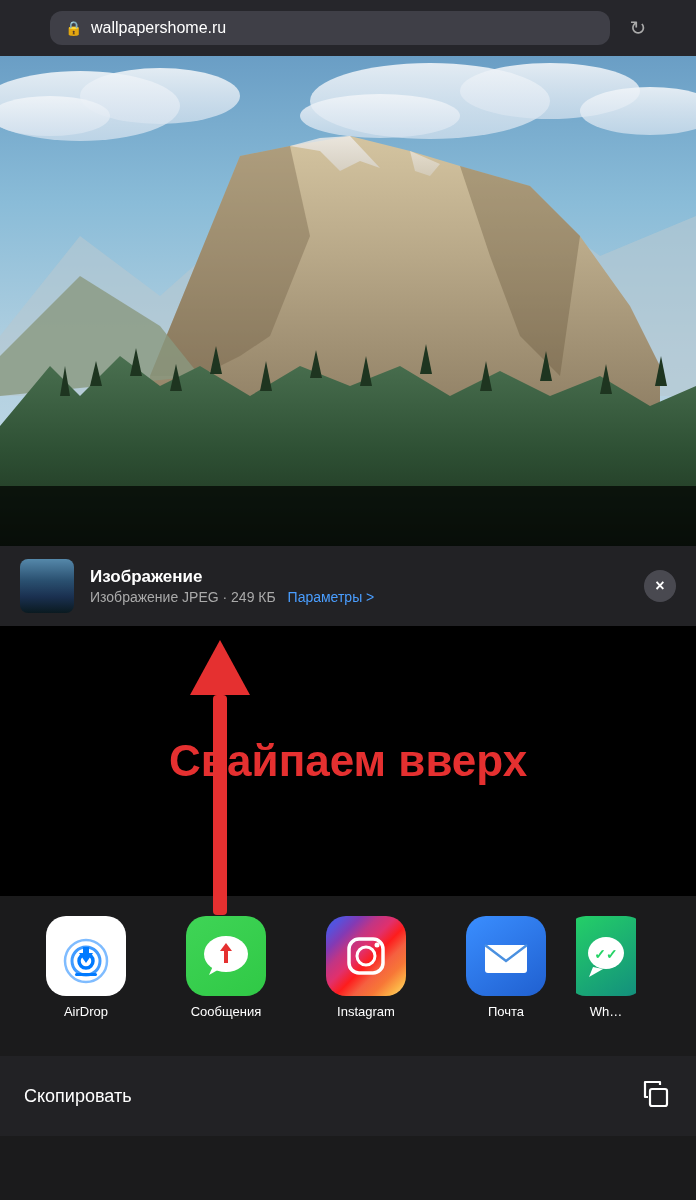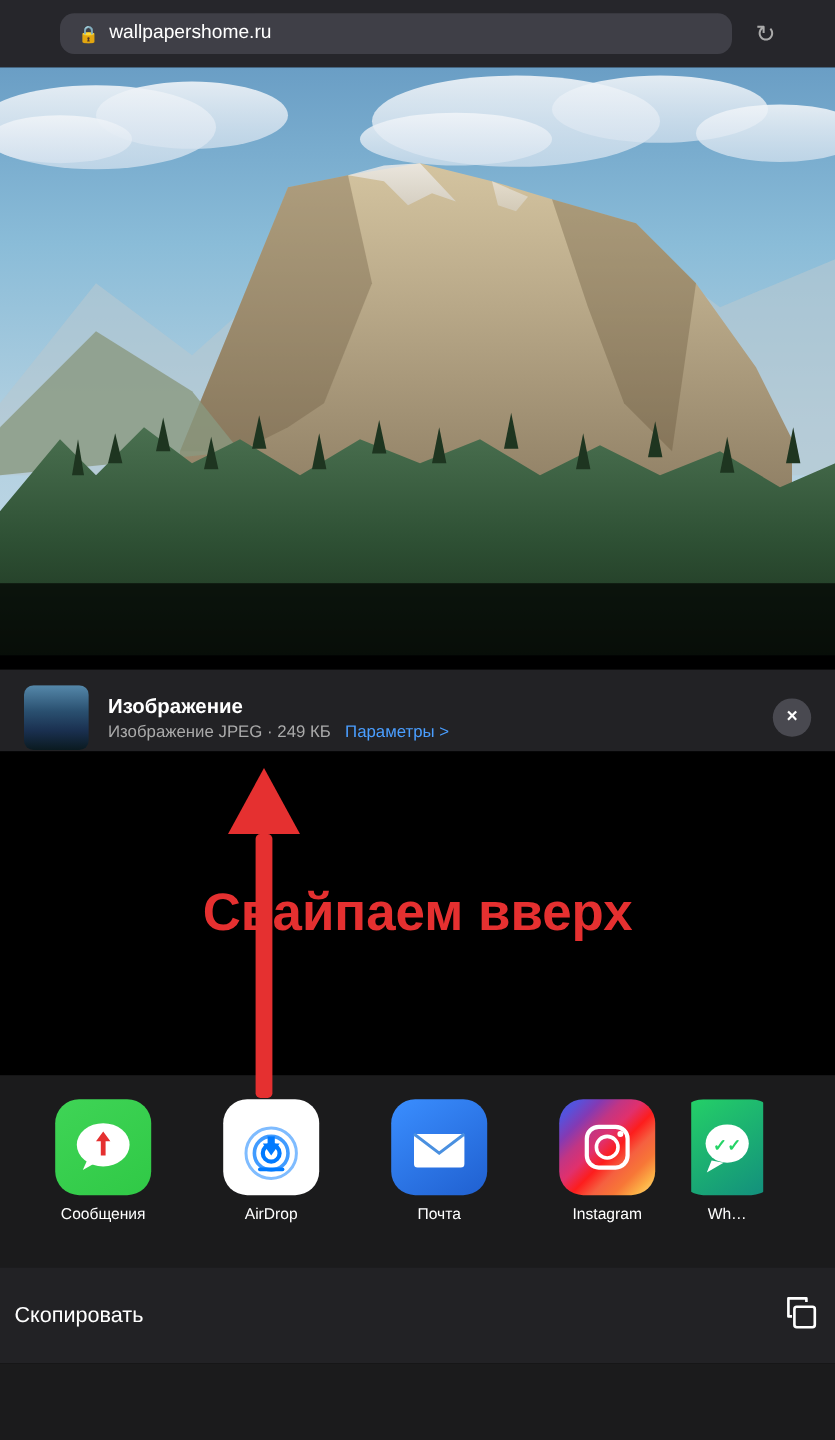--- a/index.html
+++ b/index.html
@@ -84,21 +84,21 @@
       position: absolute;
       top: 0;
       left: 0;
       width: 100%;
       height: 100%;
     }
 
     
     #share-info-bar {
       position: absolute;
-      top: 558px;
+      top: 546px;
       left: 0;
       width: 696px;
       height: 80px;
       background: rgba(35,35,38,0.98);
       display: flex;
       align-items: center;
       padding: 14px 20px;
       gap: 16px;
       z-index: 20;
     }
@@ -272,21 +272,21 @@
     
     #copy-bar {
       position: absolute;
       top: 1056px;
       left: 0;
       width: 696px;
       height: 80px;
       background: rgba(35,35,38,0.98);
       display: flex;
       align-items: center;
-      padding: 0 12px;
+      padding: 0 24px;
       z-index: 20;
     }
     .copy-label {
       color: #fff;
       font-size: 18px;
       flex: 1;
     }
     .copy-icon {
       color: #fff;
       font-size: 28px;
@@ -416,69 +416,69 @@
 </div>
 
 <div class="red-arrow">
   <div class="arrow-head"></div>
   <div class="arrow-shaft"></div>
 </div>
 
 <div id="apps-row">
 
   <div class="app-item">
+    <div class="app-icon-wrapper airdrop-icon">
+      <svg width="58" height="58" viewBox="0 0 58 58" xmlns="http://www.w3.org/2000/svg">
+
+        <circle cx="29" cy="34" r="7" fill="none" stroke="#007AFF" stroke-width="3.5"></circle>
+        <circle cx="29" cy="34" r="14" fill="none" stroke="#007AFF" stroke-width="3" opacity="0.75"></circle>
+        <circle cx="29" cy="34" r="21" fill="none" stroke="#007AFF" stroke-width="2.5" opacity="0.5"></circle>
+
+        <polygon points="29,36 22,26 36,26" fill="#007AFF"></polygon>
+        <rect x="26" y="20" width="6" height="8" fill="#007AFF"></rect>
+
+        <rect x="18" y="46" width="22" height="3" rx="1.5" fill="#007AFF"></rect>
+      </svg>
+    </div>
+    <span class="app-label">AirDrop</span>
+  </div>
+
+  <div class="app-item">
     <div class="app-icon-wrapper messages-icon">
       <svg width="54" height="54" viewBox="0 0 54 54" xmlns="http://www.w3.org/2000/svg">
         <ellipse cx="27" cy="25" rx="22" ry="18" fill="#fff"></ellipse>
         <polygon points="14,37 10,46 24,38" fill="#fff"></polygon>
 
         <polygon points="27,14 21,22 25,22 25,34 29,34 29,22 33,22" fill="#e53030"></polygon>
       </svg>
     </div>
     <span class="app-label">Сообщения</span>
-  </div>
-
-  <div class="app-item">
-    <div class="app-icon-wrapper airdrop-icon">
-      <svg width="58" height="58" viewBox="0 0 58 58" xmlns="http://www.w3.org/2000/svg">
-
-        <circle cx="29" cy="34" r="7" fill="none" stroke="#007AFF" stroke-width="3.5"></circle>
-        <circle cx="29" cy="34" r="14" fill="none" stroke="#007AFF" stroke-width="3" opacity="0.75"></circle>
-        <circle cx="29" cy="34" r="21" fill="none" stroke="#007AFF" stroke-width="2.5" opacity="0.5"></circle>
-
-        <polygon points="29,36 22,26 36,26" fill="#007AFF"></polygon>
-        <rect x="26" y="20" width="6" height="8" fill="#007AFF"></rect>
-
-        <rect x="18" y="46" width="22" height="3" rx="1.5" fill="#007AFF"></rect>
-      </svg>
-    </div>
-    <span class="app-label">AirDrop</span>
-  </div>
-
-  <div class="app-item">
-    <div class="app-icon-wrapper mail-icon">
-      <svg width="58" height="58" viewBox="0 0 58 58" xmlns="http://www.w3.org/2000/svg">
-        <rect x="8" y="18" width="42" height="28" rx="3" fill="#fff"></rect>
-        <polyline points="8,18 29,34 50,18" fill="none" stroke="#4a90e0" stroke-width="2.5"></polyline>
-      </svg>
-    </div>
-    <span class="app-label">Почта</span>
   </div>
 
   <div class="app-item">
     <div class="app-icon-wrapper instagram-icon">
       <svg width="54" height="54" viewBox="0 0 54 54" xmlns="http://www.w3.org/2000/svg">
         <rect x="10" y="10" width="34" height="34" rx="10" fill="none" stroke="#fff" stroke-width="3.5"></rect>
         <circle cx="27" cy="27" r="9" fill="none" stroke="#fff" stroke-width="3"></circle>
         <circle cx="38" cy="16" r="2.5" fill="#fff"></circle>
       </svg>
     </div>
     <span class="app-label">Instagram</span>
   </div>
 
+  <div class="app-item">
+    <div class="app-icon-wrapper mail-icon">
+      <svg width="58" height="58" viewBox="0 0 58 58" xmlns="http://www.w3.org/2000/svg">
+        <rect x="8" y="18" width="42" height="28" rx="3" fill="#fff"></rect>
+        <polyline points="8,18 29,34 50,18" fill="none" stroke="#4a90e0" stroke-width="2.5"></polyline>
+      </svg>
+    </div>
+    <span class="app-label">Почта</span>
+  </div>
+
   <div class="app-item partial-app">
     <div class="app-icon-wrapper whatsapp-icon" style="background: linear-gradient(145deg, #25d366, #128c7e); width:80px; height:80px; border-radius:20px; display:flex; align-items:center; justify-content:center;">
       <svg width="50" height="50" viewBox="0 0 50 50" xmlns="http://www.w3.org/2000/svg">
         <ellipse cx="25" cy="22" rx="18" ry="16" fill="#fff"></ellipse>
         <polygon points="12,36 8,46 22,38" fill="#fff"></polygon>
         <text x="25" y="28" text-anchor="middle" font-size="14" fill="#25d366" font-weight="bold">✓✓</text>
       </svg>
     </div>
     <span class="app-label">Wh…</span>
   </div>

